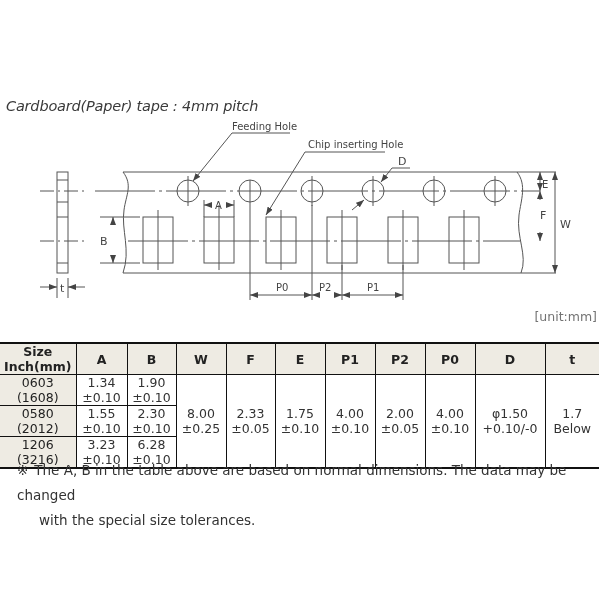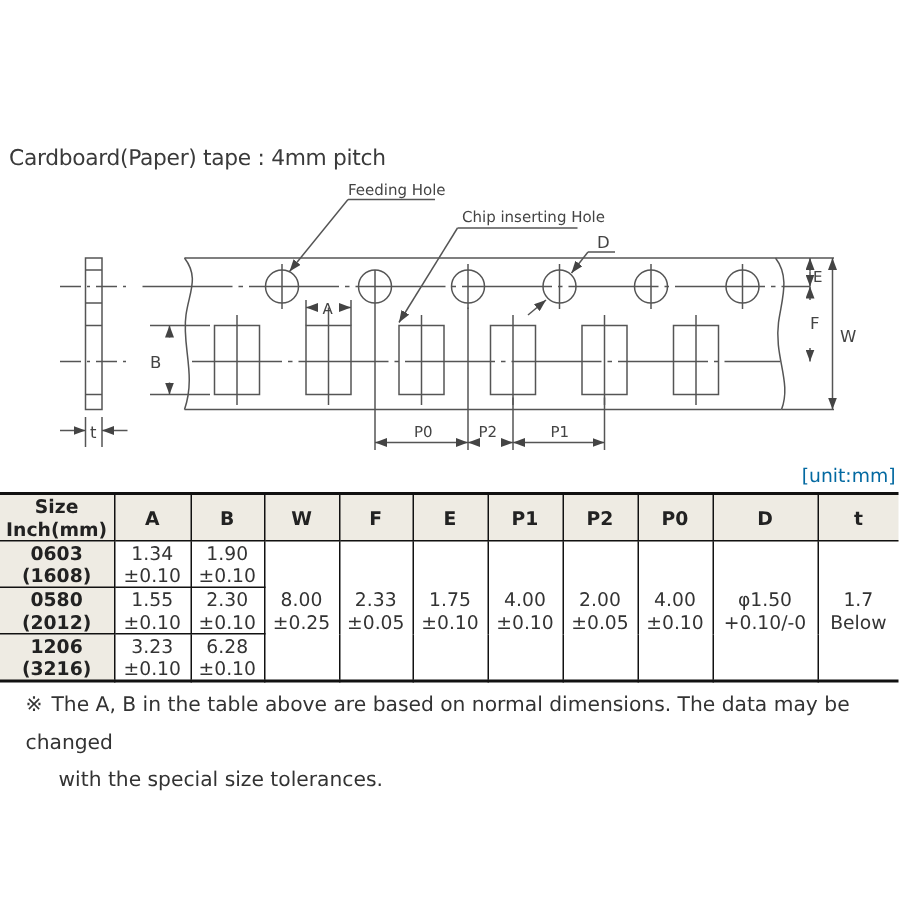--- a/index.html
+++ b/index.html
@@ -1,24 +1,24 @@
 <!DOCTYPE html>
 <html><head>
 <meta charset="utf-8">
 <style>
   html, body { margin: 0; padding: 0; background: #ffffff; }
   body { width: 600px; height: 600px; position: relative; overflow: hidden; font-family: "DejaVu Sans", sans-serif; color: #333; }
-  .title { position: absolute; left: 6px; top: 98px; font-size: 14.5px; color: #3a3a3a; letter-spacing: -0.2px; }
+  .title { position: absolute; left: 6px; top: 98px; font-size: 14.5px; color: #3a3a3a; letter-spacing: -0.2px; font-style: italic; }
   svg.diagram { position: absolute; left: 0; top: 0; }
   svg.diagram text { font-family: "DejaVu Sans", sans-serif; fill: #444; }
-  .unit { position: absolute; right: 3px; top: 309px; font-size: 12.5px; color: #0369a1; }
-  table.spec { position: absolute; left: 0; top: 328px; width: 599px; border-collapse: collapse; table-layout: fixed; }
+  .unit { position: absolute; right: 3px; top: 309px; font-size: 12.5px; color: #737373; }
+  table.spec { position: absolute; left: 0; top: 342px; width: 599px; border-collapse: collapse; table-layout: fixed; }
   table.spec th, table.spec td { border: 1.5px solid #111; text-align: center; vertical-align: middle; padding: 0; font-size: 12.5px; line-height: 15px; color: #333; }
   table.spec thead th { background: #eeebe3; font-weight: bold; height: 29px; font-size: 12.5px; color: #222; }
-  table.spec tbody th { background: #eeebe3; font-weight: bold; height: 29px; color: #222; }
+  table.spec tbody th { background: #eeebe3; font-weight: normal; height: 29px; color: #222; }
   table.spec { border-top: 2.5px solid #111; border-bottom: 2.5px solid #111; }
   table.spec tr > *:first-child { border-left: none; }
   table.spec tr > *:last-child { border-right: none; }
   .note { position: absolute; left: 17px; top: 458px; font-size: 13.5px; line-height: 25px; color: #333; width: 585px; }
   .note .mark { margin-right: 6px; }
   .note .l2 { padding-left: 22px; display: block; }
 </style>
 </head>
 <body>
 

